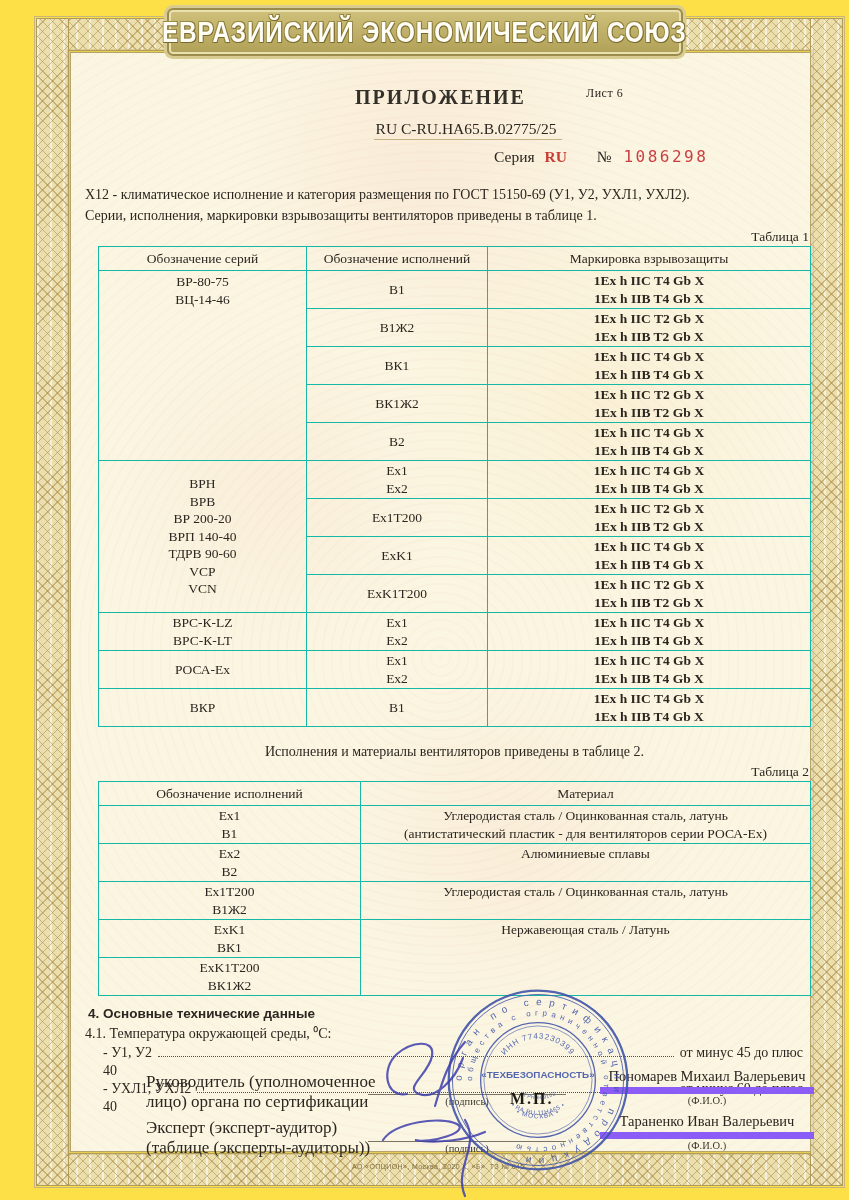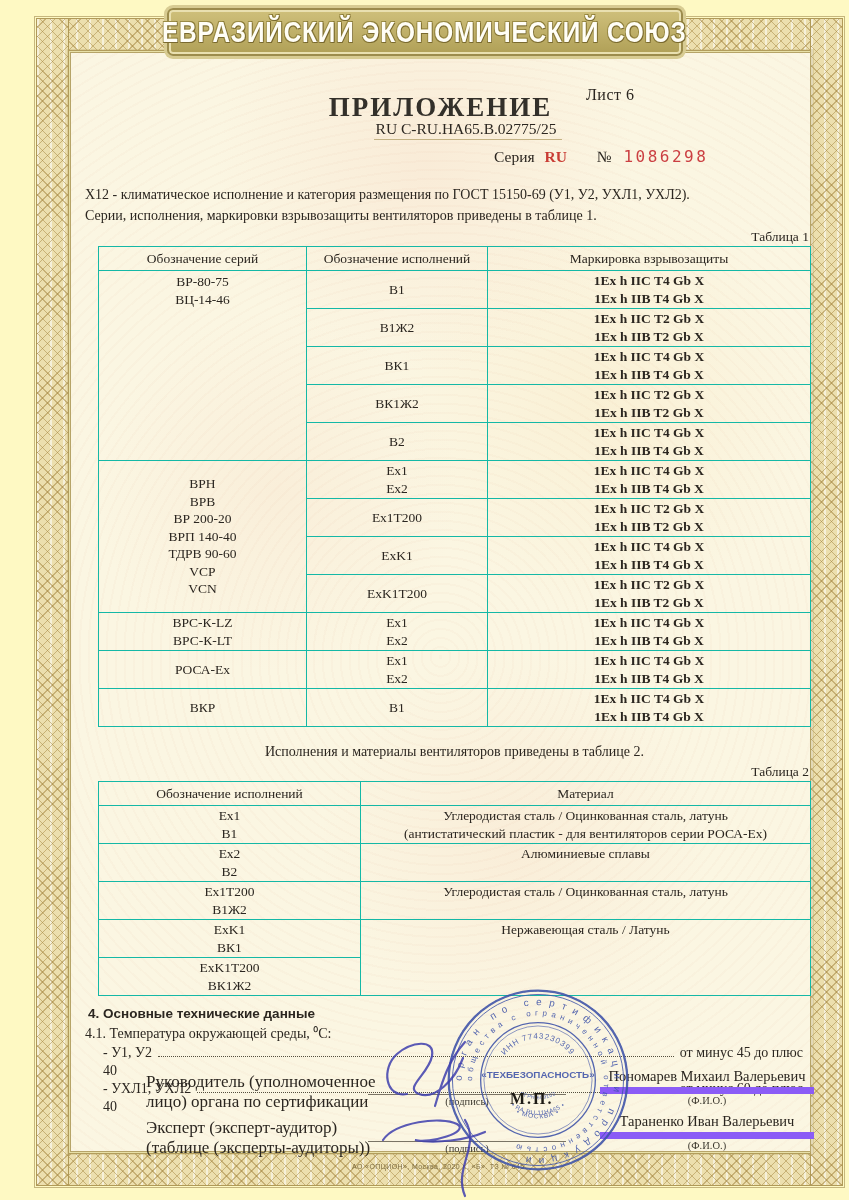--- a/index.html
+++ b/index.html
@@ -1,16 +1,16 @@
 <!DOCTYPE html>
 <html><head>
 <meta charset="utf-8">
 <style>
   html,body{margin:0;padding:0;background:#ffffff;}
-  .page{position:relative;width:849px;height:1200px;background:#fef9c3;overflow:hidden;
+  .page{position:relative;width:849px;height:1200px;background:#fde047;overflow:hidden;
         font-family:"Liberation Serif", serif;color:#2b2620;}
   
   .frame-outer{position:absolute;left:34px;top:16px;right:4px;bottom:12px;border:1px solid #c6b67c;}
   .band{position:absolute;background-color:#ecdfae;
         background-image:
           repeating-linear-gradient(45deg, rgba(163,132,62,.5) 0 1px, transparent 1px 7px),
           repeating-linear-gradient(-45deg, rgba(163,132,62,.5) 0 1px, transparent 1px 7px),
           repeating-linear-gradient(90deg, rgba(255,255,255,.55) 0 2px, transparent 2px 13px);
         border:1px solid #b09a58;}
   .band-top{left:36px;right:6px;top:18px;height:31px;}
@@ -29,22 +29,22 @@
   
   .banner{position:absolute;top:8px;left:50%;transform:translateX(-50%);width:512px;height:44px;
         background:linear-gradient(180deg,#cfc07b,#b0a057);border:2px solid #9c8c4c;border-radius:6px;
         box-shadow:inset 0 0 0 2px #e9e0b0, 0 0 0 3px #d8cc92;display:flex;align-items:center;justify-content:center;z-index:6;}
   .banner span{font-family:"Liberation Sans", sans-serif;font-weight:bold;font-size:29px;color:#fffef6;
         letter-spacing:1px;white-space:nowrap;transform:scaleX(.84);
         text-shadow:1px 1px 0 #79692f, -1px -1px 0 #9b8c46, 1px -1px 0 #8a7b38, -1px 1px 0 #8a7b38;}
   
   .content{position:absolute;left:70px;top:52px;width:741px;z-index:3;}
   .title-row{position:relative;text-align:center;margin-top:26px;height:32px;}
-  .title-row h1{display:inline-block;margin:14px;font-size:27px;font-weight:bold;letter-spacing:2px;color:#33302a;}
-  .sheet{position:absolute;left:516px;top:8px;font-size:16px;letter-spacing:.5px;}
+  .title-row h1{display:inline-block;margin:8px;font-size:20px;font-weight:bold;letter-spacing:2px;color:#33302a;}
+  .sheet{position:absolute;left:516px;top:8px;font-size:12px;letter-spacing:.5px;}
   .cert-row{display:flex;justify-content:center;align-items:baseline;margin-top:10px;white-space:nowrap;padding-left:46px;}
   .cert-label{font-weight:bold;font-size:16.5px;letter-spacing:.3px;}
   .cert-number{font-size:15.5px;margin-left:9px;border-bottom:1px solid #c3b284;padding:0 6px 1px 2px;}
   .series-row{margin-top:7px;white-space:nowrap;padding-left:424px;font-size:15.5px;}
   .series-red{color:#c93c34;font-weight:bold;margin:0 26px 0 6px;}
   .num-sign{margin-right:8px;}
   .serial{color:#cb3f42;font-family:"DejaVu Sans Mono", monospace;font-size:16px;letter-spacing:2.5px;}
   .intro{margin-top:18px;padding-left:15px;font-size:14px;line-height:21px;}
   .tbl-caption{text-align:right;font-size:13.5px;height:17px;margin-top:3px;padding-right:2px;}
   table{border-collapse:collapse;margin-left:28px;width:713px;table-layout:fixed;}

